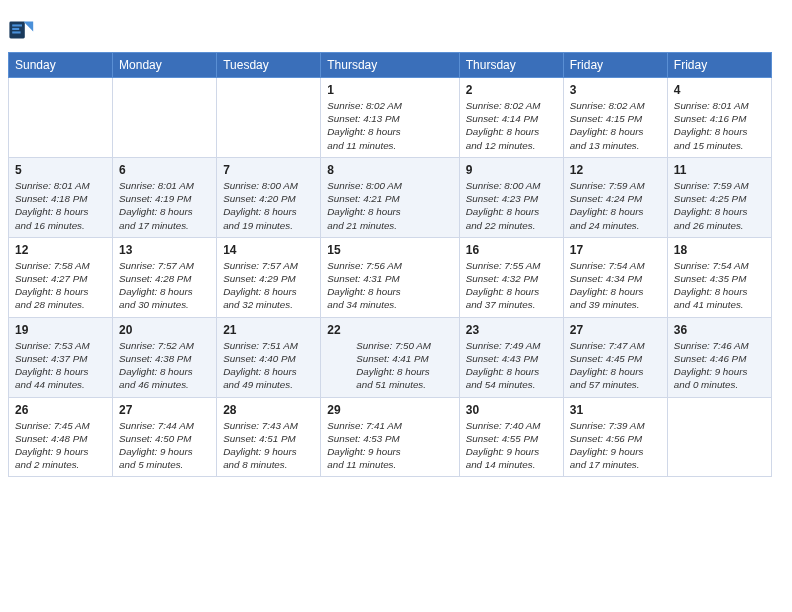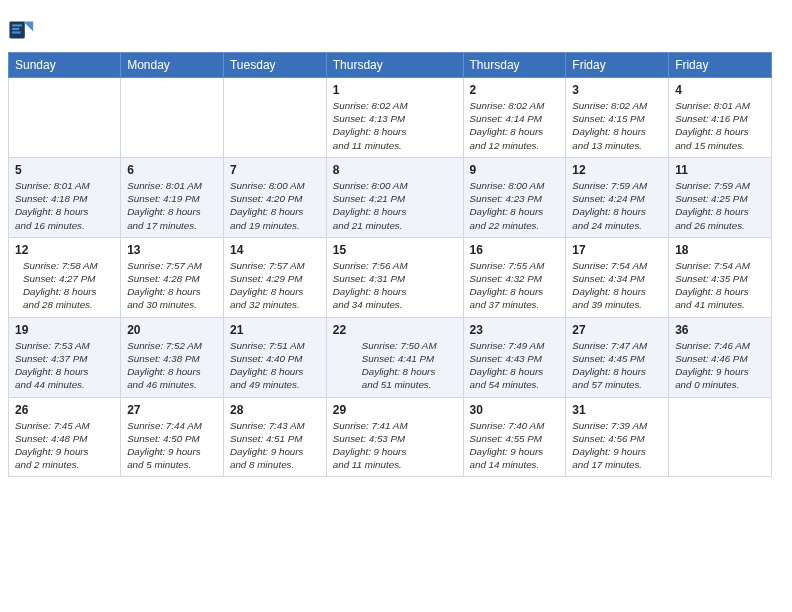--- a/index.html
+++ b/index.html
@@ -215,21 +215,21 @@
             <span class="date-num">11</span>
             <div class="cell-content" style="white-space: pre-line;">Sunrise: 7:59 AM
 Sunset: 4:25 PM
 Daylight: 8 hours
 and 26 minutes.</div>
           </td>
         </tr>
         <tr>
           <td>
             <span class="date-num">12</span>
-            <div class="cell-content" style="white-space: pre-line; margin-left: 8px;">Sunrise: 7:58 AM
+            <div class="cell-content" style="white-space: pre-line;">Sunrise: 7:58 AM
 Sunset: 4:27 PM
 Daylight: 8 hours
 and 28 minutes.</div>
           </td>
           <td>
             <span class="date-num">13</span>
             <div class="cell-content" style="white-space: pre-line;">Sunrise: 7:57 AM
 Sunset: 4:28 PM
 Daylight: 8 hours
 and 30 minutes.</div>

